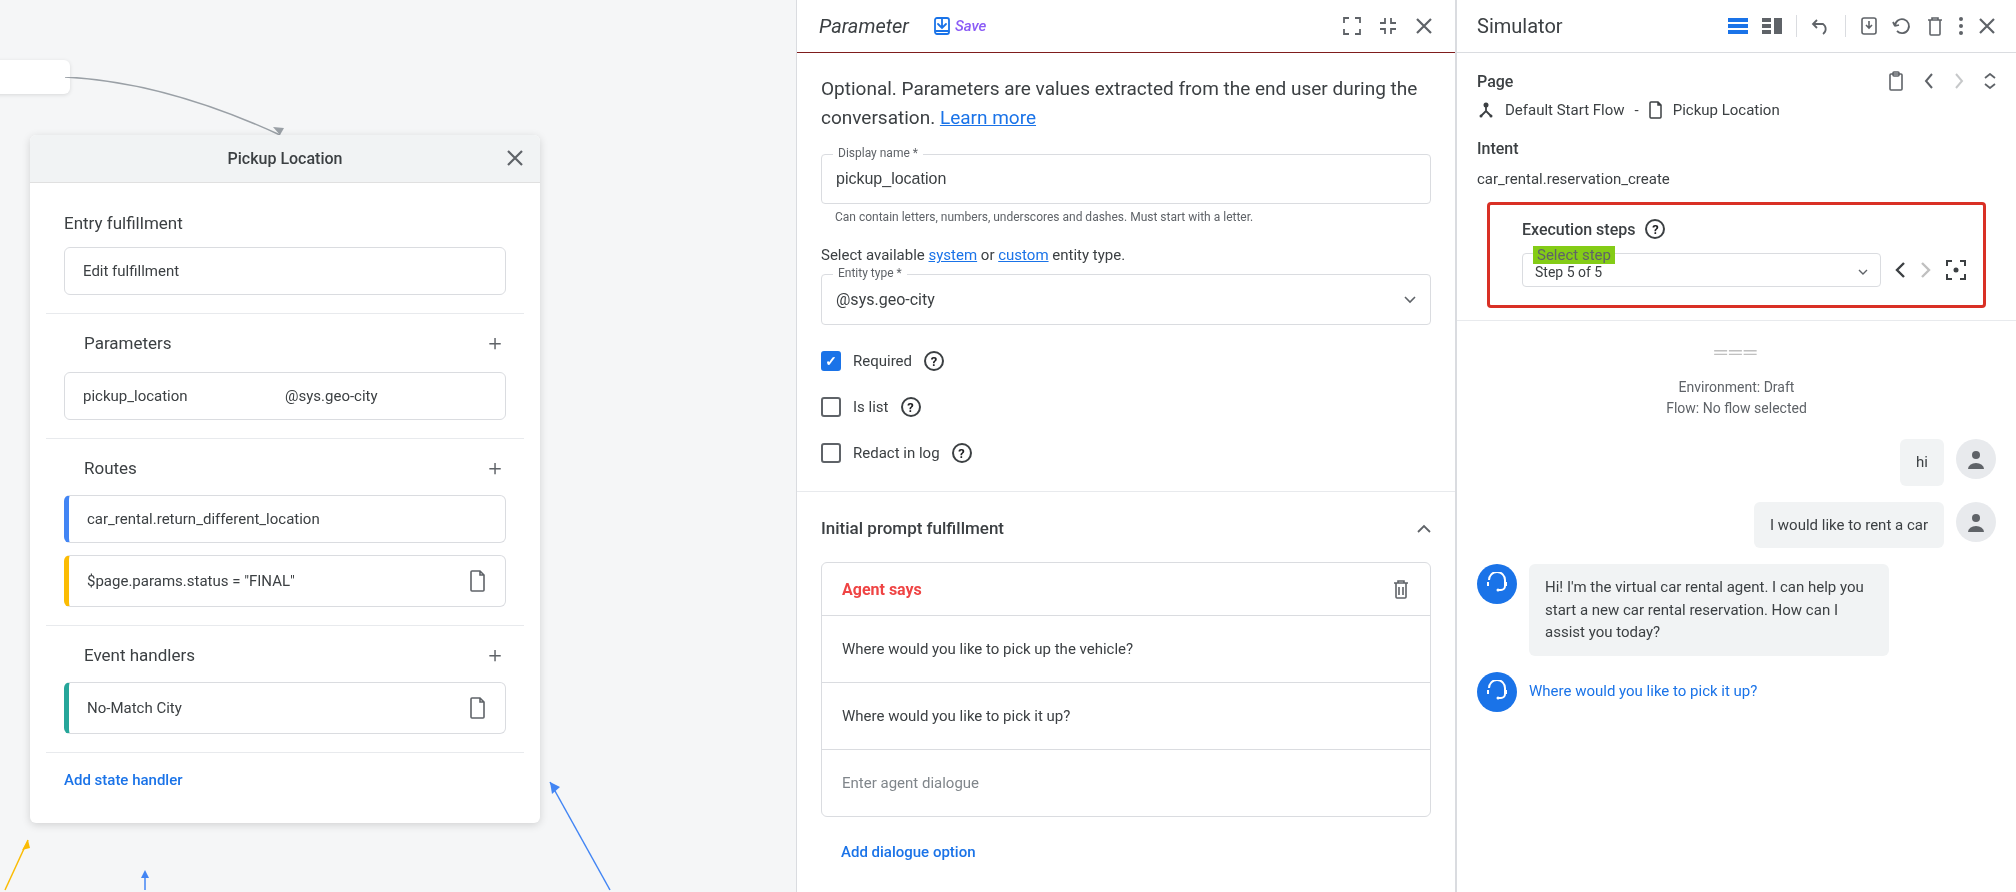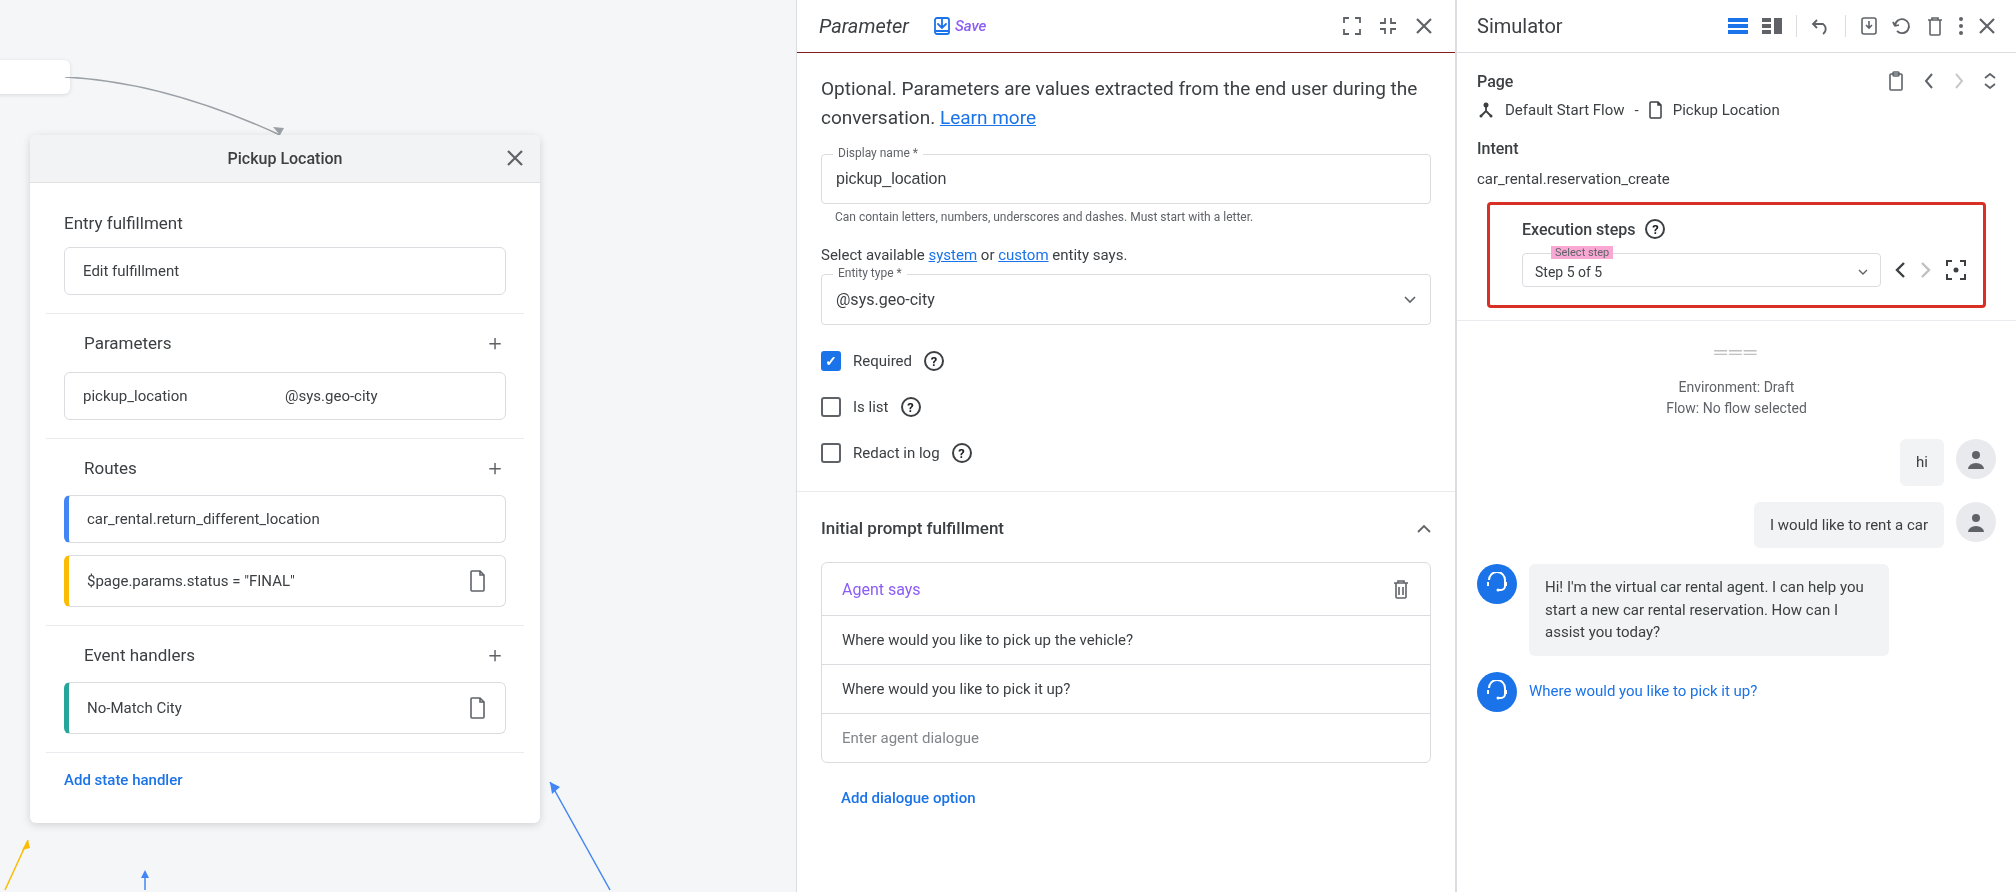--- a/index.html
+++ b/index.html
@@ -54,22 +54,22 @@
   .help-circle { width: 20px; height: 20px; border: 2px solid #3c4043; border-radius: 50%; display: flex; align-items: center; justify-content: center; font-size: 13px; font-weight: bold; cursor: help; }
   
   .section-divider { border-top: 1px solid #e8eaed; margin: 28px -24px 0 -24px; }
   
   .prompt-section { padding: 26px 24px 0 24px; margin: 0 -24px; }
   .prompt-header { display: flex; justify-content: space-between; align-items: center; padding: 0 0 18px 0; }
   .prompt-title { font-size: 17px; color: #3c4043; font-weight: 500; }
   
   .agent-says { border: 1px solid #dadce0; border-radius: 6px; margin-top: 6px; }
   .agent-says-header { display: flex; justify-content: space-between; align-items: center; padding: 16px 20px; }
-  .agent-says-title { font-size: 16px; color: #8b5cf6; font-weight: 400; }
-  .agent-line { border-top: 1px solid #dadce0; padding: 15px 20px; font-size: 15px; color: #3c4043; }
+  .agent-says-title { font-size: 16px; color: #ef4444; font-weight: 700; }
+  .agent-line { border-top: 1px solid #dadce0; padding: 24px 20px; font-size: 15px; color: #3c4043; }
   .agent-line.placeholder { color: #80868b; }
   .add-dialogue { color: #1a73e8; font-size: 15px; font-weight: 500; padding: 26px 20px 10px 20px; display: block; }
   
   
   .sim-panel { position: absolute; left: 1456px; top: 0; right: 0; height: 100%; background: #fff; border-left: 1px solid #dadce0; display: flex; flex-direction: column; }
   .sim-header { display: flex; align-items: center; padding: 14px 20px; border-bottom: 1px solid #dadce0; }
   .sim-title { font-size: 20px; font-weight: 400; color: #3c4043; }
   .sim-icons { margin-left: auto; display: flex; gap: 14px; align-items: center; }
   .sim-icon { cursor: pointer; color: #5f6368; display: flex; align-items: center; }
   .sim-icon.active { color: #1a73e8; }
@@ -81,21 +81,21 @@
   .info-icons { display: flex; gap: 20px; align-items: center; color: #5f6368; }
   .breadcrumb { display: flex; align-items: center; gap: 10px; font-size: 15px; color: #3c4043; margin-top: 6px; }
   .intent-label { font-size: 16px; font-weight: 500; color: #3c4043; margin-top: 20px; }
   .intent-value { font-size: 15px; color: #3c4043; margin-top: 12px; }
   
   .exec-box { border: 3px solid #d93025; border-radius: 4px; padding: 14px 16px 18px 32px; margin: 14px 10px 0 10px; }
   .exec-title-row { display: flex; align-items: center; gap: 10px; }
   .exec-title { font-size: 16px; font-weight: 500; color: #3c4043; }
   .step-select-row { display: flex; align-items: center; gap: 14px; margin-top: 14px; }
   .step-select { border: 1px solid #dadce0; border-radius: 4px; padding: 10px 12px 6px 12px; position: relative; flex: 1; display: flex; justify-content: space-between; align-items: center; cursor: pointer; }
-  .step-select-label { position: absolute; top: -8px; left: 28px; background: #f9a8d4; padding: 0 4px; font-size: 11px; color: #5f6368; }
+  .step-select-label { position: absolute; top: -8px; left: 10px; background: #84cc16; padding: 0 4px; font-size: 15px; color: #5f6368; }
   .step-value { font-size: 14px; color: #3c4043; }
   .nav-arrow { cursor: pointer; color: #3c4043; }
   .nav-arrow.disabled { color: #c0c0c0; cursor: default; }
   
   .chat-area { flex: 1; padding: 20px; overflow-y: auto; }
   .drag-handle { text-align: center; color: #c0c0c0; font-size: 18px; letter-spacing: 2px; margin-bottom: 14px; }
   .env-text { text-align: center; font-size: 14px; color: #5f6368; line-height: 1.5; margin-bottom: 20px; }
   
   .msg-row { display: flex; align-items: flex-start; gap: 12px; margin-bottom: 16px; }
   .msg-row.user { justify-content: flex-end; }
@@ -225,21 +225,21 @@
       <span>Optional. Parameters are values extracted from the end user during the conversation. </span><a class="link">Learn more</a>
     </p>
 
     <div class="field-wrap">
       <span class="field-label">Display name *</span>
       <input class="field-input" value="pickup_location" style="">
     </div>
     <div class="field-hint">Can contain letters, numbers, underscores and dashes. Must start with a letter.</div>
 
     <div class="entity-label-row">
-      <span>Select available </span><a class="link">system</a><span> or </span><a class="link">custom</a><span> entity says.</span>
+      <span>Select available </span><a class="link">system</a><span> or </span><a class="link">custom</a><span> entity type.</span>
     </div>
     <div class="select-wrap">
       <span class="field-label">Entity type *</span>
       <div class="select-box">
         <span>@sys.geo-city</span>
         <svg width="12" height="8" viewBox="0 0 12 8">
             <path d="M1 1 L6 6 L11 1" stroke="#5f6368" stroke-width="1.6" fill="none"></path>
           </svg>
       </div>
     </div>

